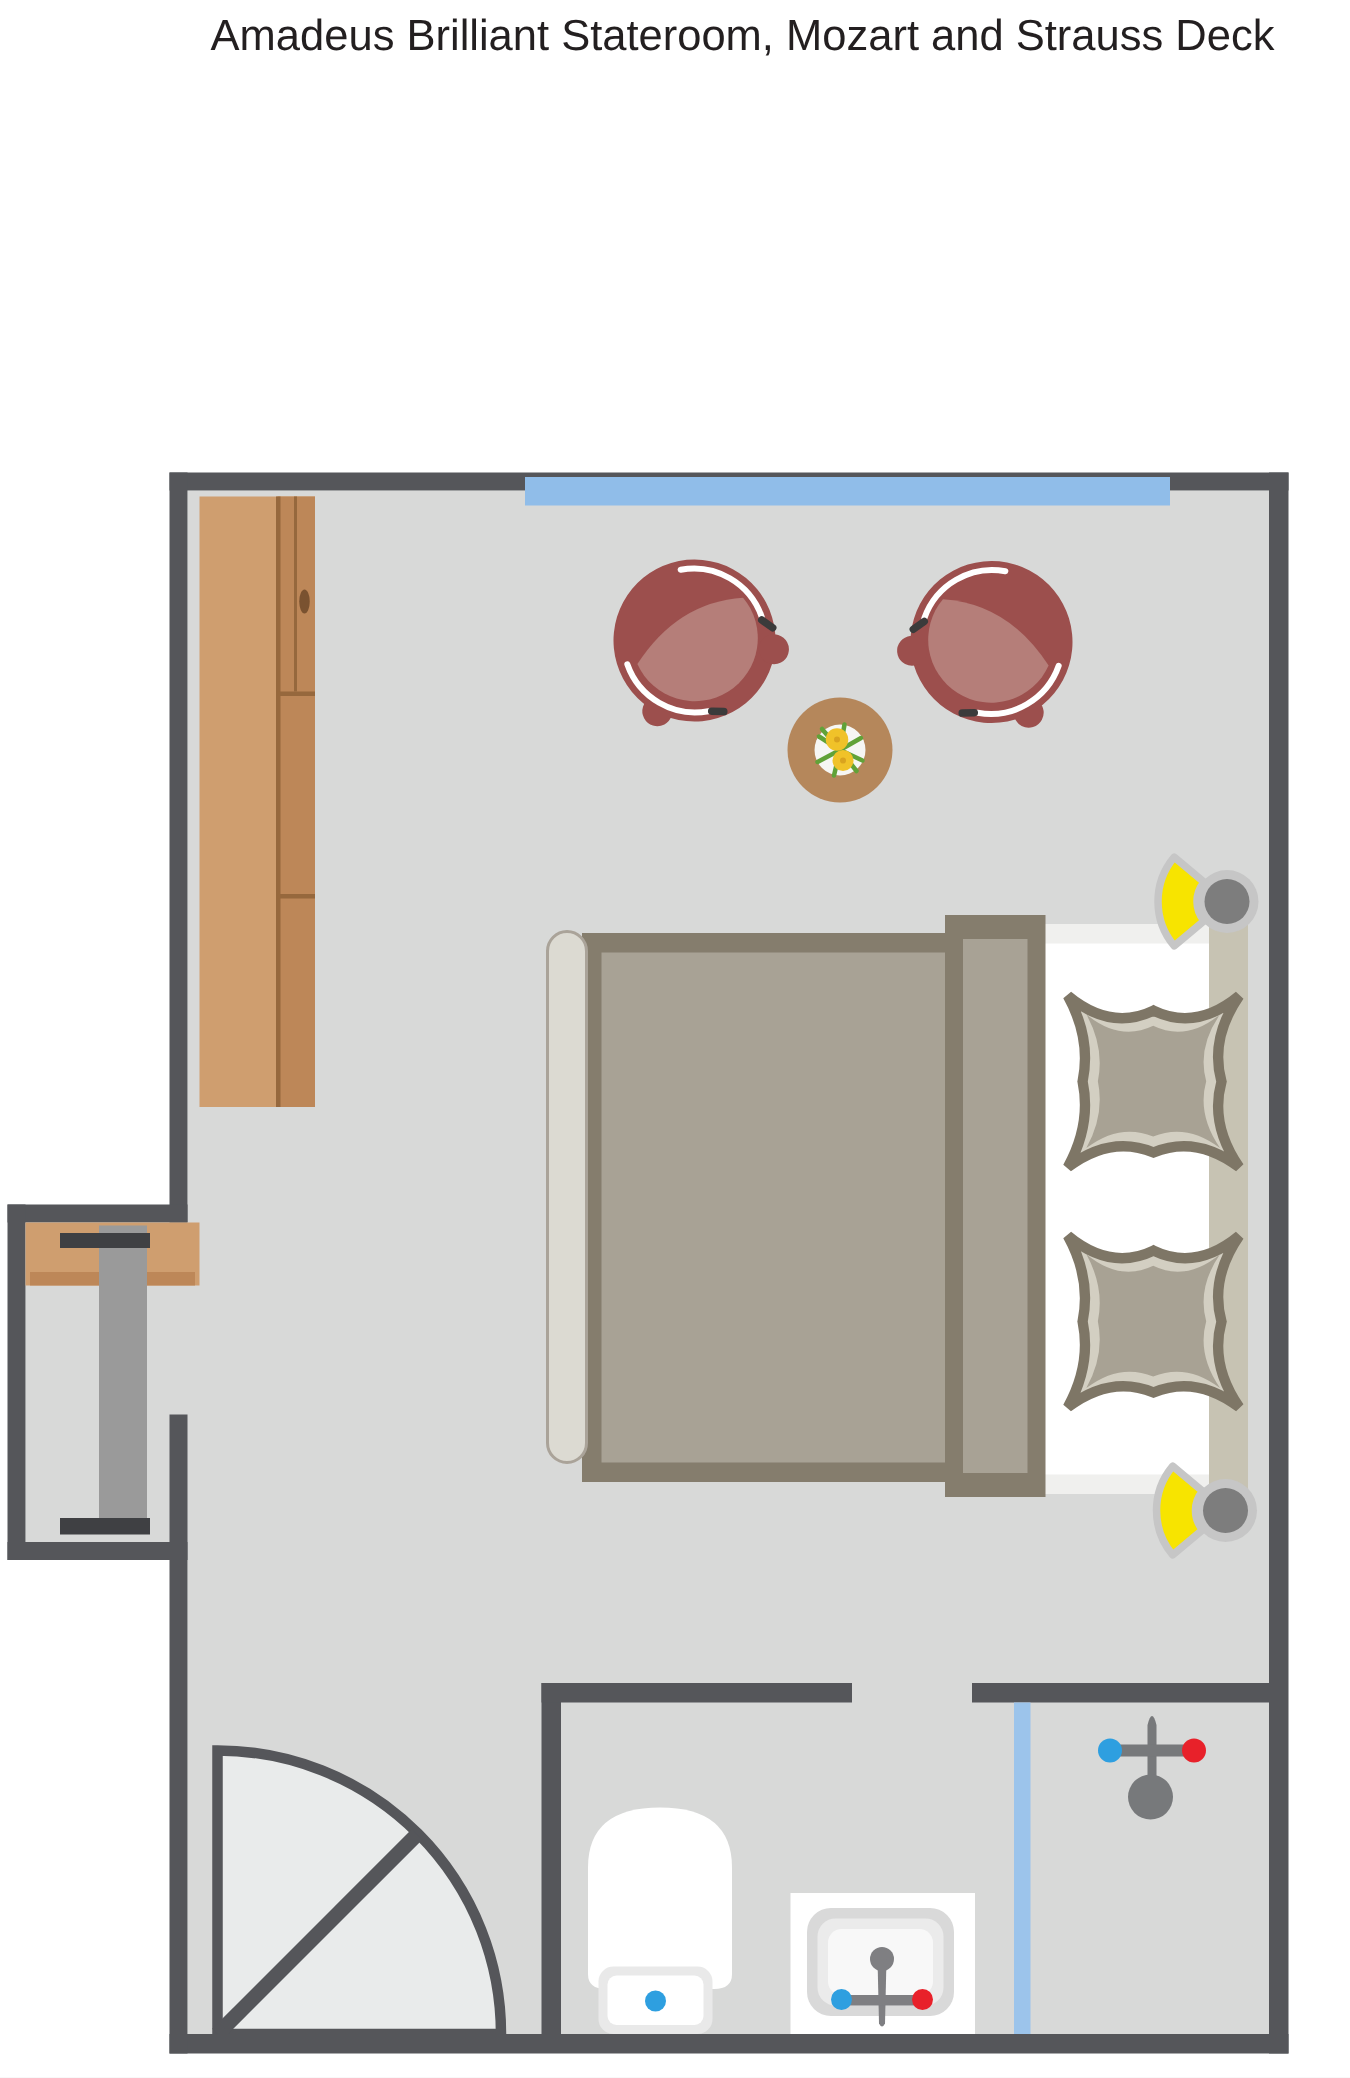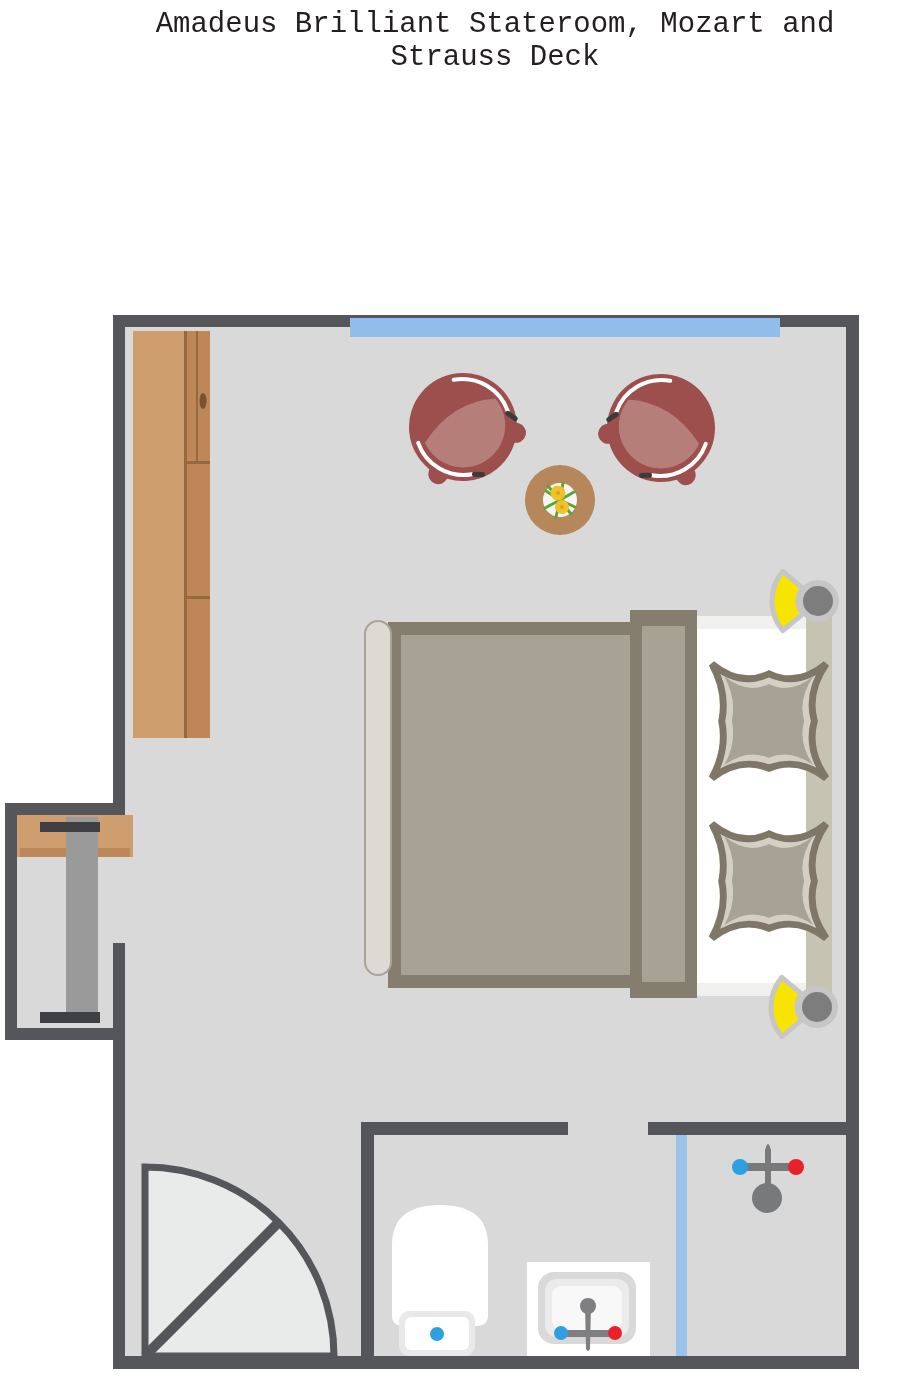--- a/index.html
+++ b/index.html
@@ -1,20 +1,20 @@
 <!DOCTYPE html>
 <html><head>
 <meta charset="utf-8">
 <style>
   html,body{margin:0;padding:0;background:#ffffff;}
   .canvas{
     position:relative;
     width:900px;height:1385px;
     background:#ffffff;
-    font-family:Liberation Mono, monospace;
+    font-family:Liberation Sans, sans-serif;
     overflow:hidden;
   }
   .plan-title{
     position:absolute;
     left:100px;top:8px;width:790px;
     text-align:center;
     font-size:29px;
     font-weight:400;
     letter-spacing:0px;
     color:#231f20;

